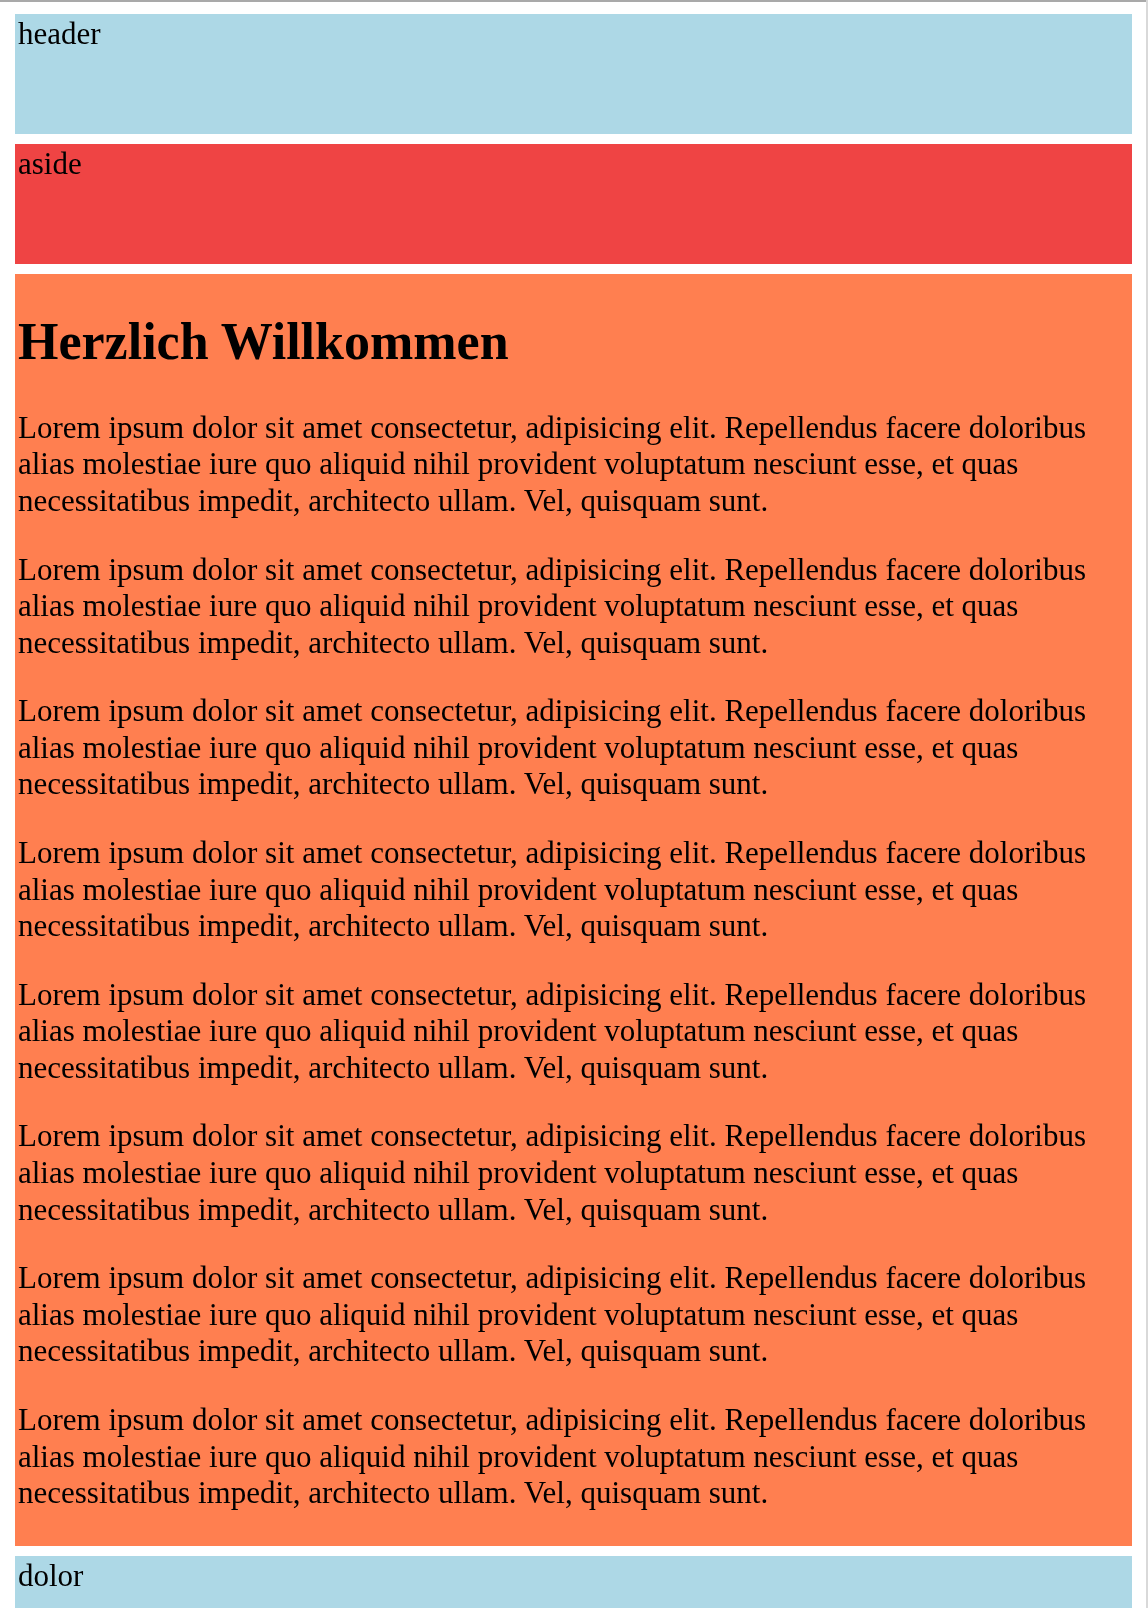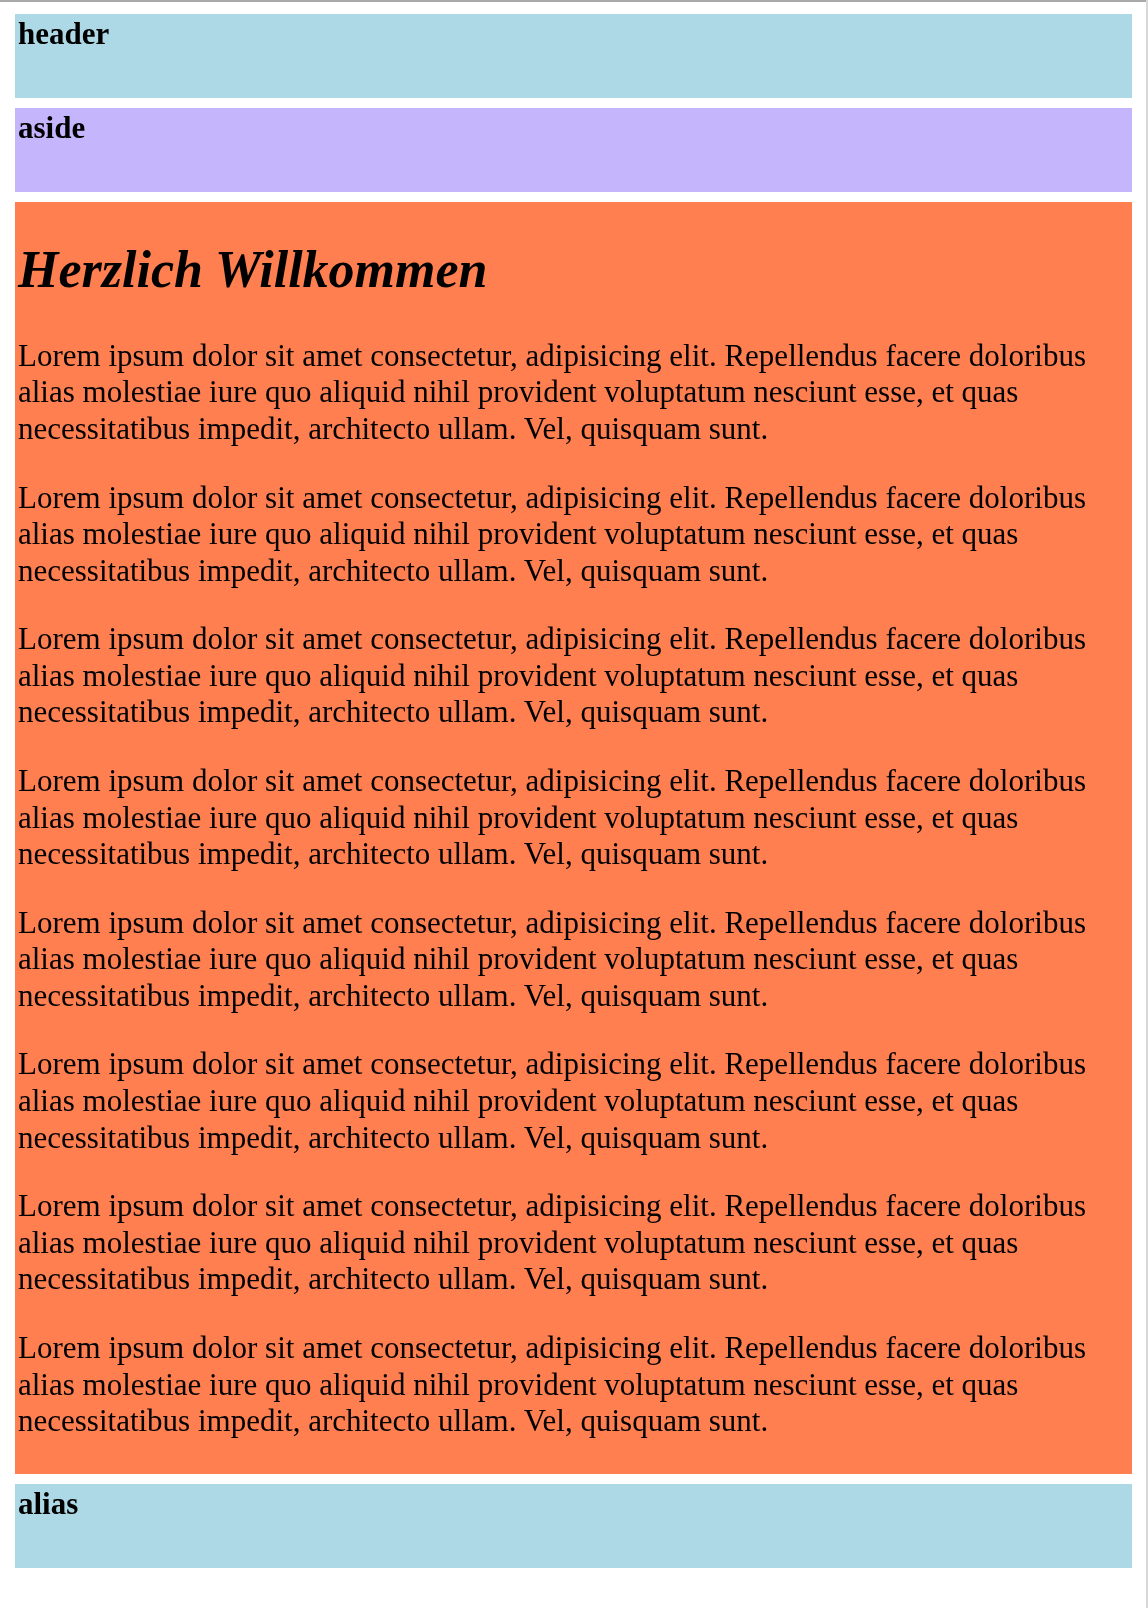--- a/index.html
+++ b/index.html
@@ -23,34 +23,32 @@
     top: 0; right: 0; bottom: 0;
     width: 2px;
     background: #d9d9d9;
   }
   .band {
     box-sizing: border-box;
     padding: 2px 3px;
     margin-bottom: 10px;
   }
   .band--fixed {
-    height: 84px;
-    font-weight: bold;
+    height: 120px;
   }
   .page-header { background: #ADD8E6; }
-  .page-aside  { background: #c4b5fd; }
+  .page-aside  { background: #ef4444; }
   .page-main   { background: #FF7F50; }
   .page-footer { background: #ADD8E6; margin-bottom: 0; }
 
   .page-main h1 {
     font-size: 52px;
     line-height: 1.15;
     font-weight: bold;
     margin: 36px 0 38px 0;
-    font-style: italic;
   }
   .page-main p {
     font-size: 31px;
     line-height: 1.18;
     margin: 32px 0;
   }
 </style>
 </head>
 <body>
 
@@ -71,14 +69,14 @@
   <p>Lorem ipsum dolor sit amet consectetur, adipisicing elit. Repellendus facere doloribus alias molestiae iure quo aliquid nihil provident voluptatum nesciunt esse, et quas necessitatibus impedit, architecto ullam. Vel, quisquam sunt.</p>
   <p>Lorem ipsum dolor sit amet consectetur, adipisicing elit. Repellendus facere doloribus alias molestiae iure quo aliquid nihil provident voluptatum nesciunt esse, et quas necessitatibus impedit, architecto ullam. Vel, quisquam sunt.</p>
   <p>Lorem ipsum dolor sit amet consectetur, adipisicing elit. Repellendus facere doloribus alias molestiae iure quo aliquid nihil provident voluptatum nesciunt esse, et quas necessitatibus impedit, architecto ullam. Vel, quisquam sunt.</p>
   <p>Lorem ipsum dolor sit amet consectetur, adipisicing elit. Repellendus facere doloribus alias molestiae iure quo aliquid nihil provident voluptatum nesciunt esse, et quas necessitatibus impedit, architecto ullam. Vel, quisquam sunt.</p>
   <p>Lorem ipsum dolor sit amet consectetur, adipisicing elit. Repellendus facere doloribus alias molestiae iure quo aliquid nihil provident voluptatum nesciunt esse, et quas necessitatibus impedit, architecto ullam. Vel, quisquam sunt.</p>
   <p>Lorem ipsum dolor sit amet consectetur, adipisicing elit. Repellendus facere doloribus alias molestiae iure quo aliquid nihil provident voluptatum nesciunt esse, et quas necessitatibus impedit, architecto ullam. Vel, quisquam sunt.</p>
   <p>Lorem ipsum dolor sit amet consectetur, adipisicing elit. Repellendus facere doloribus alias molestiae iure quo aliquid nihil provident voluptatum nesciunt esse, et quas necessitatibus impedit, architecto ullam. Vel, quisquam sunt.</p>
 </main>
 
 <footer class="band band--fixed page-footer">
-  <span>alias</span>
+  <span>dolor</span>
 </footer>
 
 </body></html>

